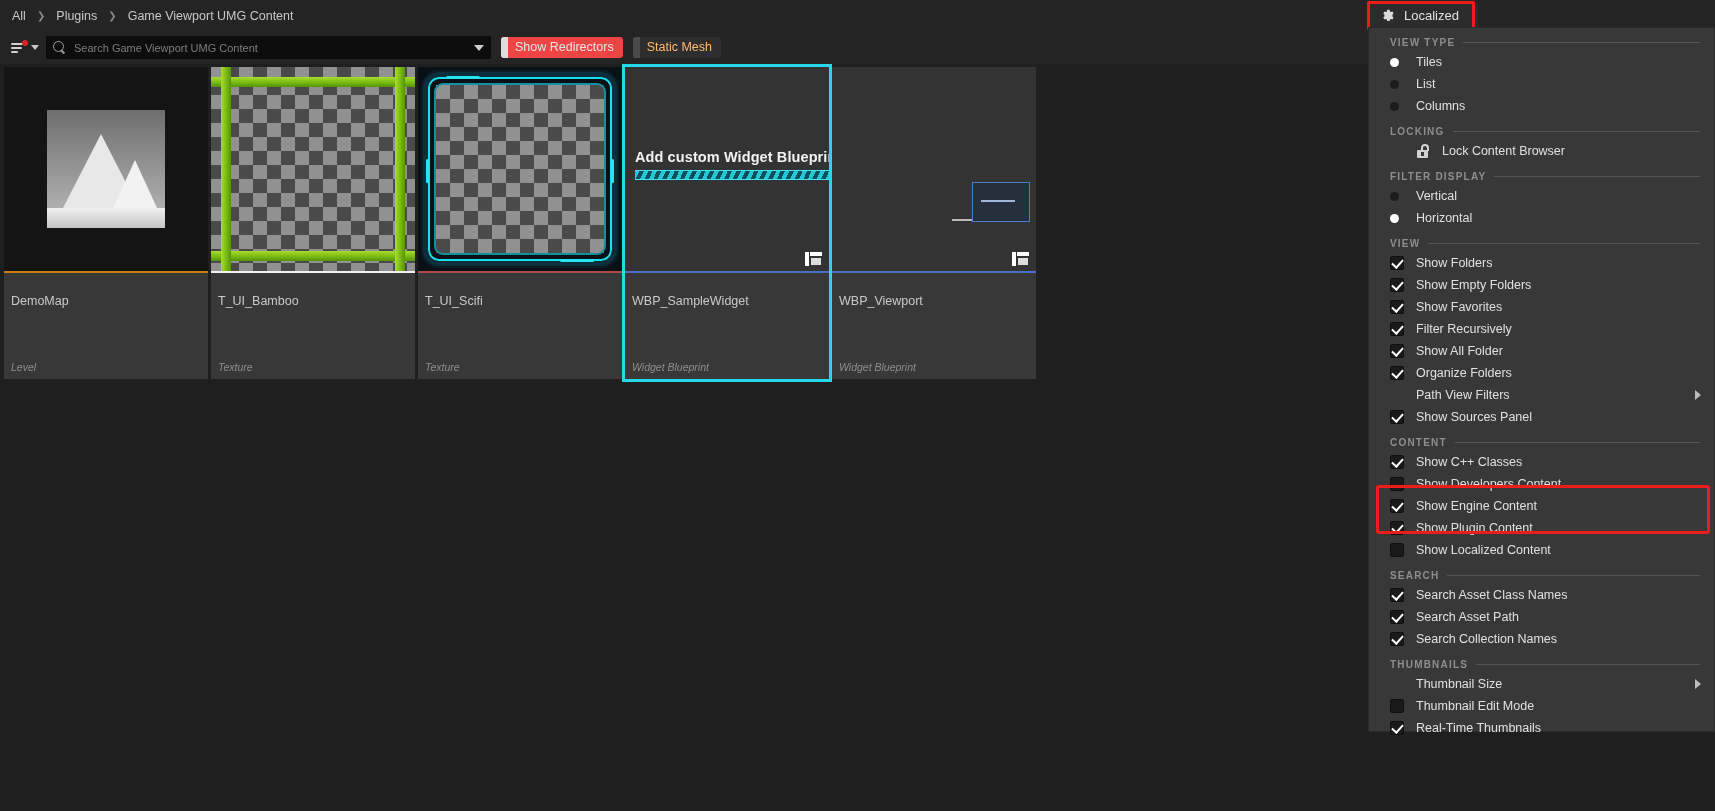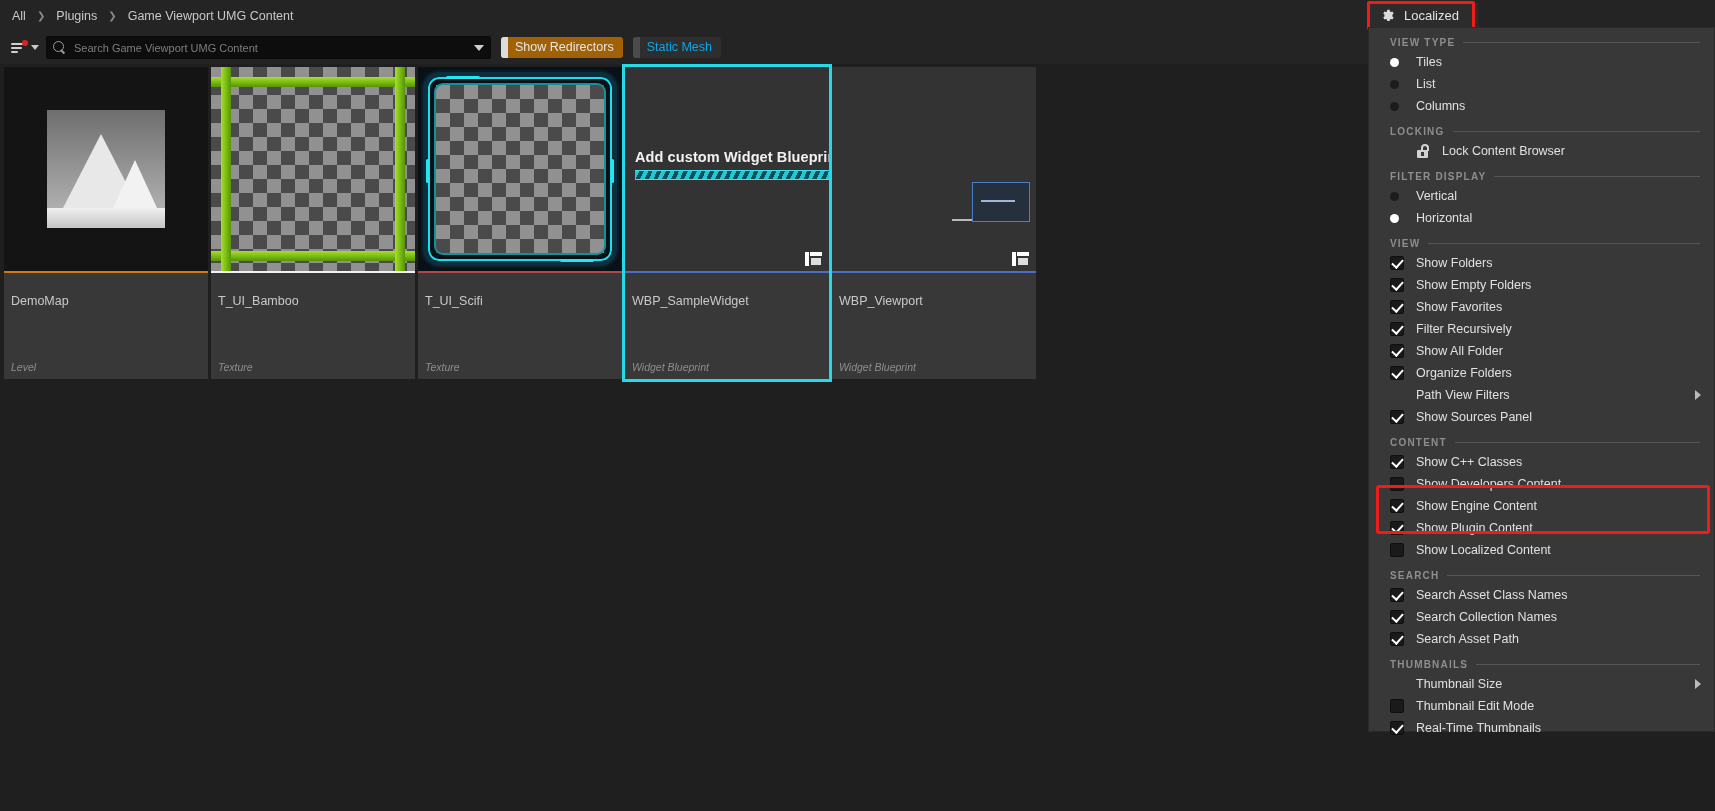--- a/index.html
+++ b/index.html
@@ -67,26 +67,26 @@
   .search-chevron {
     width: 0; height: 0; border-left: 5px solid transparent;
     border-right: 5px solid transparent; border-top: 6px solid #cfcfcf;
   }
   .pill {
     height: 21px; display: flex; align-items: center; border-radius: 3px;
     overflow: hidden; margin-left: 10px; cursor: pointer;
   }
   .pill .tag { width: 7px; height: 21px; }
   .pill .plabel { padding: 0 9px 0 7px; font-size: 12.5px; line-height: 21px; }
-  .pill.on { background: #a16207; }
+  .pill.on { background: #ef4444; }
   .pill.on .tag { background: #dcdcdc; }
   .pill.on .plabel { color: #e6e6e6; }
   .pill.off { background: #2e2e2e; }
   .pill.off .tag { background: #4b4b4b; }
-  .pill.off .plabel { color: #0ea5e9; }
+  .pill.off .plabel { color: #fdba74; }
 
   
   .asset-area {
     position: absolute; left: 0; top: 64px; width: 1368px; height: 747px;
     background: #1f1f1f;
   }
   .grid { position: relative; padding: 3px 0 0 4px; display: flex; gap: 3px; }
   .tile {
     width: 204px; height: 312px; background: #383838; position: relative;
     display: flex; flex-direction: column; cursor: pointer;
@@ -544,25 +544,25 @@
   <div class="sec">
     <span>SEARCH</span>
       <span class="rule"></span>
   </div>
   <div class="row">
     <span class="cbox on"></span>
     <span class="lbl">Search Asset Class Names</span>
   </div>
   <div class="row">
     <span class="cbox on"></span>
+    <span class="lbl">Search Asset Path</span>
+  </div>
+  <div class="row">
+    <span class="cbox on"></span>
     <span class="lbl">Search Collection Names</span>
-  </div>
-  <div class="row">
-    <span class="cbox on"></span>
-    <span class="lbl">Search Asset Path</span>
   </div>
 
   <div class="sec">
     <span>THUMBNAILS</span>
       <span class="rule"></span>
   </div>
   <div class="row indent">
     <span class="lbl">Thumbnail Size</span>
     <span class="arrow-r"></span>
   </div>

